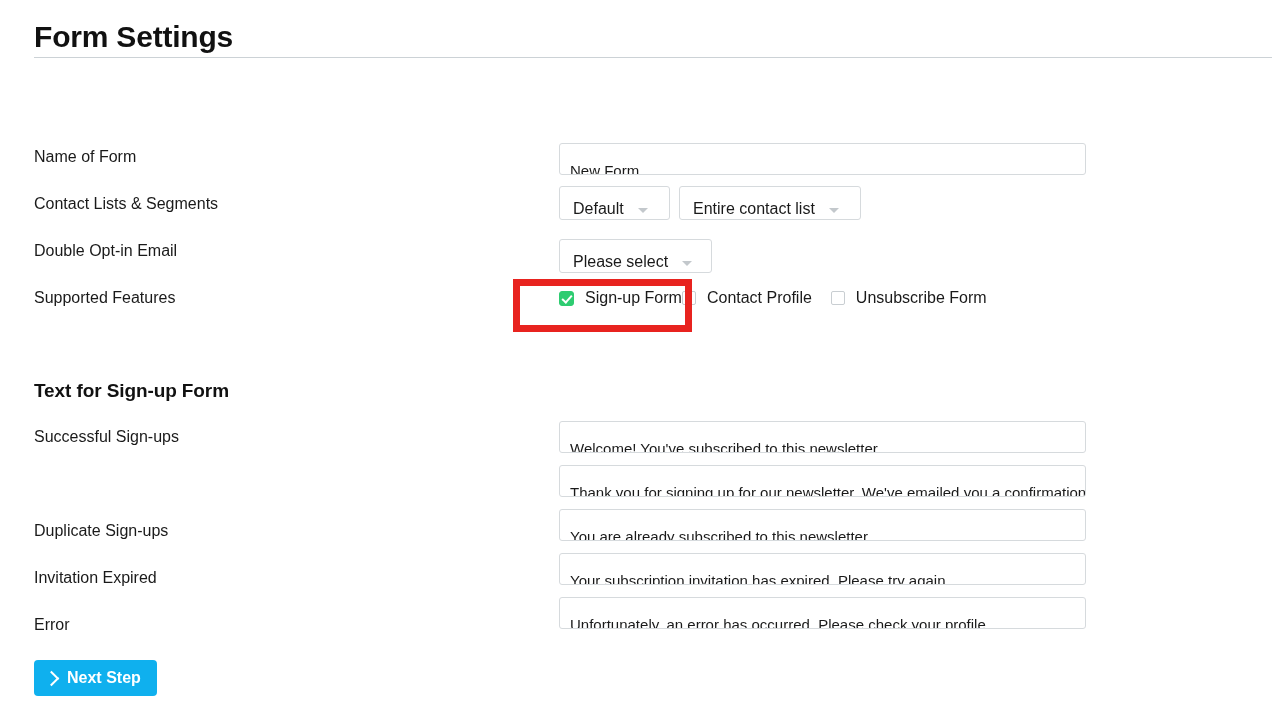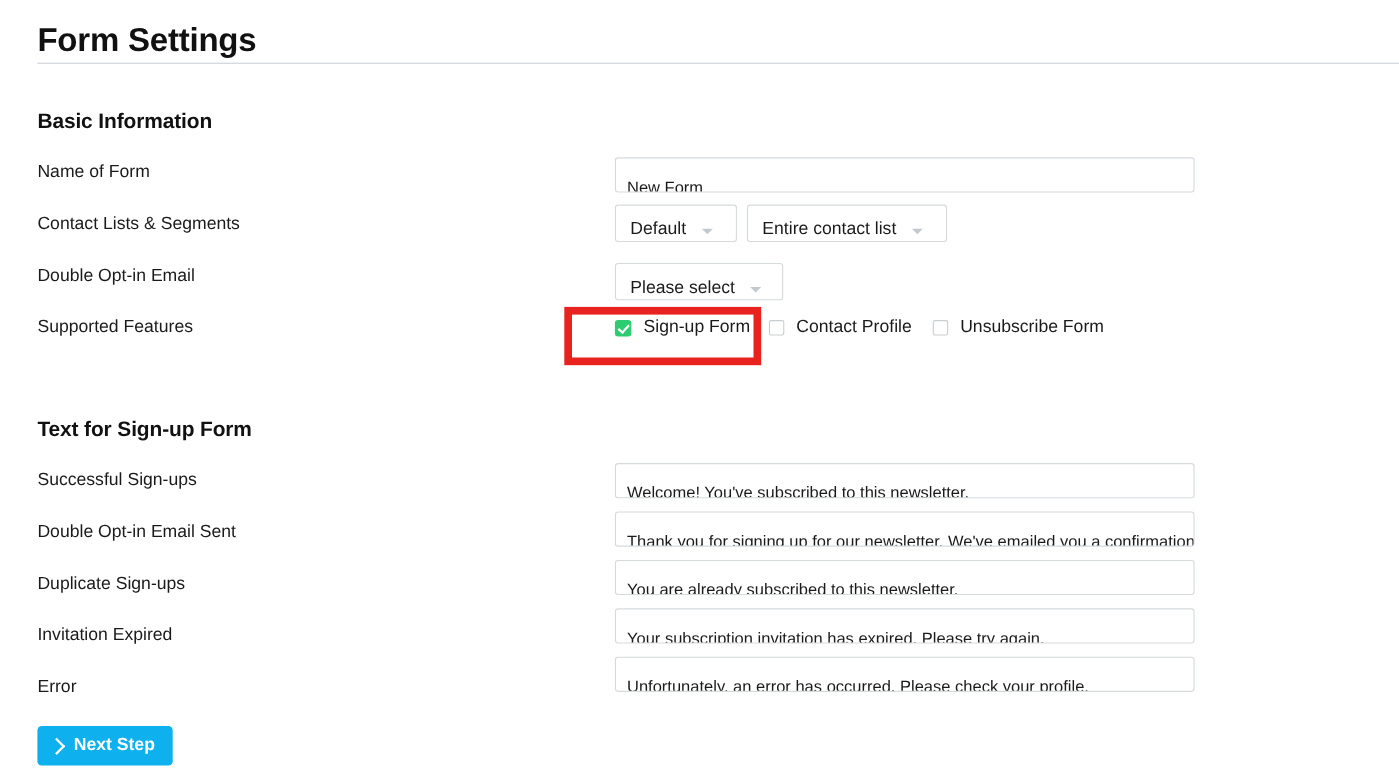--- a/index.html
+++ b/index.html
@@ -153,21 +153,21 @@
     left: 4px;
     top: 1px;
     width: 4px;
     height: 8px;
     border: solid #ffffff;
     border-width: 0 2px 2px 0;
     transform: rotate(42deg);
   }
 
   
-  #cb-item-signup { margin-left: 39px; margin-right: 17px; }
+  #cb-item-signup { margin-left: 39px; }
   #cb-item-contact { margin-right: 19px; }
 
   
   .red-highlight {
     position: absolute;
     left: 513px;
     top: 279px;
     width: 179px;
     height: 53px;
     border: 7px solid #e8231f;
@@ -208,21 +208,20 @@
   }
 </style>
 </head>
 <body>
 
 <div class="page">
 
   <div class="page-title">Form Settings</div>
   <div class="title-rule"></div>
 
-  <div class="section-heading" id="heading-basic">Basic Information</div>
 
   <div class="field-label" style="top:147px;">Name of Form</div>
   <div class="text-input wide" style="top:143px;">New Form</div>
 
   <div class="field-label" style="top:194px;">Contact Lists &amp; Segments</div>
   <div class="select-box" style="left:559px; top:186px; width:111px;">
     <span class="select-text">Default</span>
     <span class="caret"></span>
   </div>
   <div class="select-box" style="left:679px; top:186px; width:182px;">
@@ -253,21 +252,20 @@
     </label>
   </div>
 
   <div class="red-highlight"></div>
 
   <div class="section-heading" id="heading-textsignup">Text for Sign-up Form</div>
 
   <div class="field-label" style="top:427px;">Successful Sign-ups</div>
   <div class="text-input wide" style="top:421px;">Welcome! You've subscribed to this newsletter.</div>
 
-  <div class="field-label" style="top:474px;">Double Opt-in Email Sent</div>
   <div class="text-input wide" style="top:465px;">Thank you for signing up for our newsletter. We've emailed you a confirmation link.</div>
 
   <div class="field-label" style="top:521px;">Duplicate Sign-ups</div>
   <div class="text-input wide" style="top:509px;">You are already subscribed to this newsletter.</div>
 
   <div class="field-label" style="top:568px;">Invitation Expired</div>
   <div class="text-input wide" style="top:553px;">Your subscription invitation has expired. Please try again.</div>
 
   <div class="field-label" style="top:615px;">Error</div>
   <div class="text-input wide" style="top:597px;">Unfortunately, an error has occurred. Please check your profile.</div>

